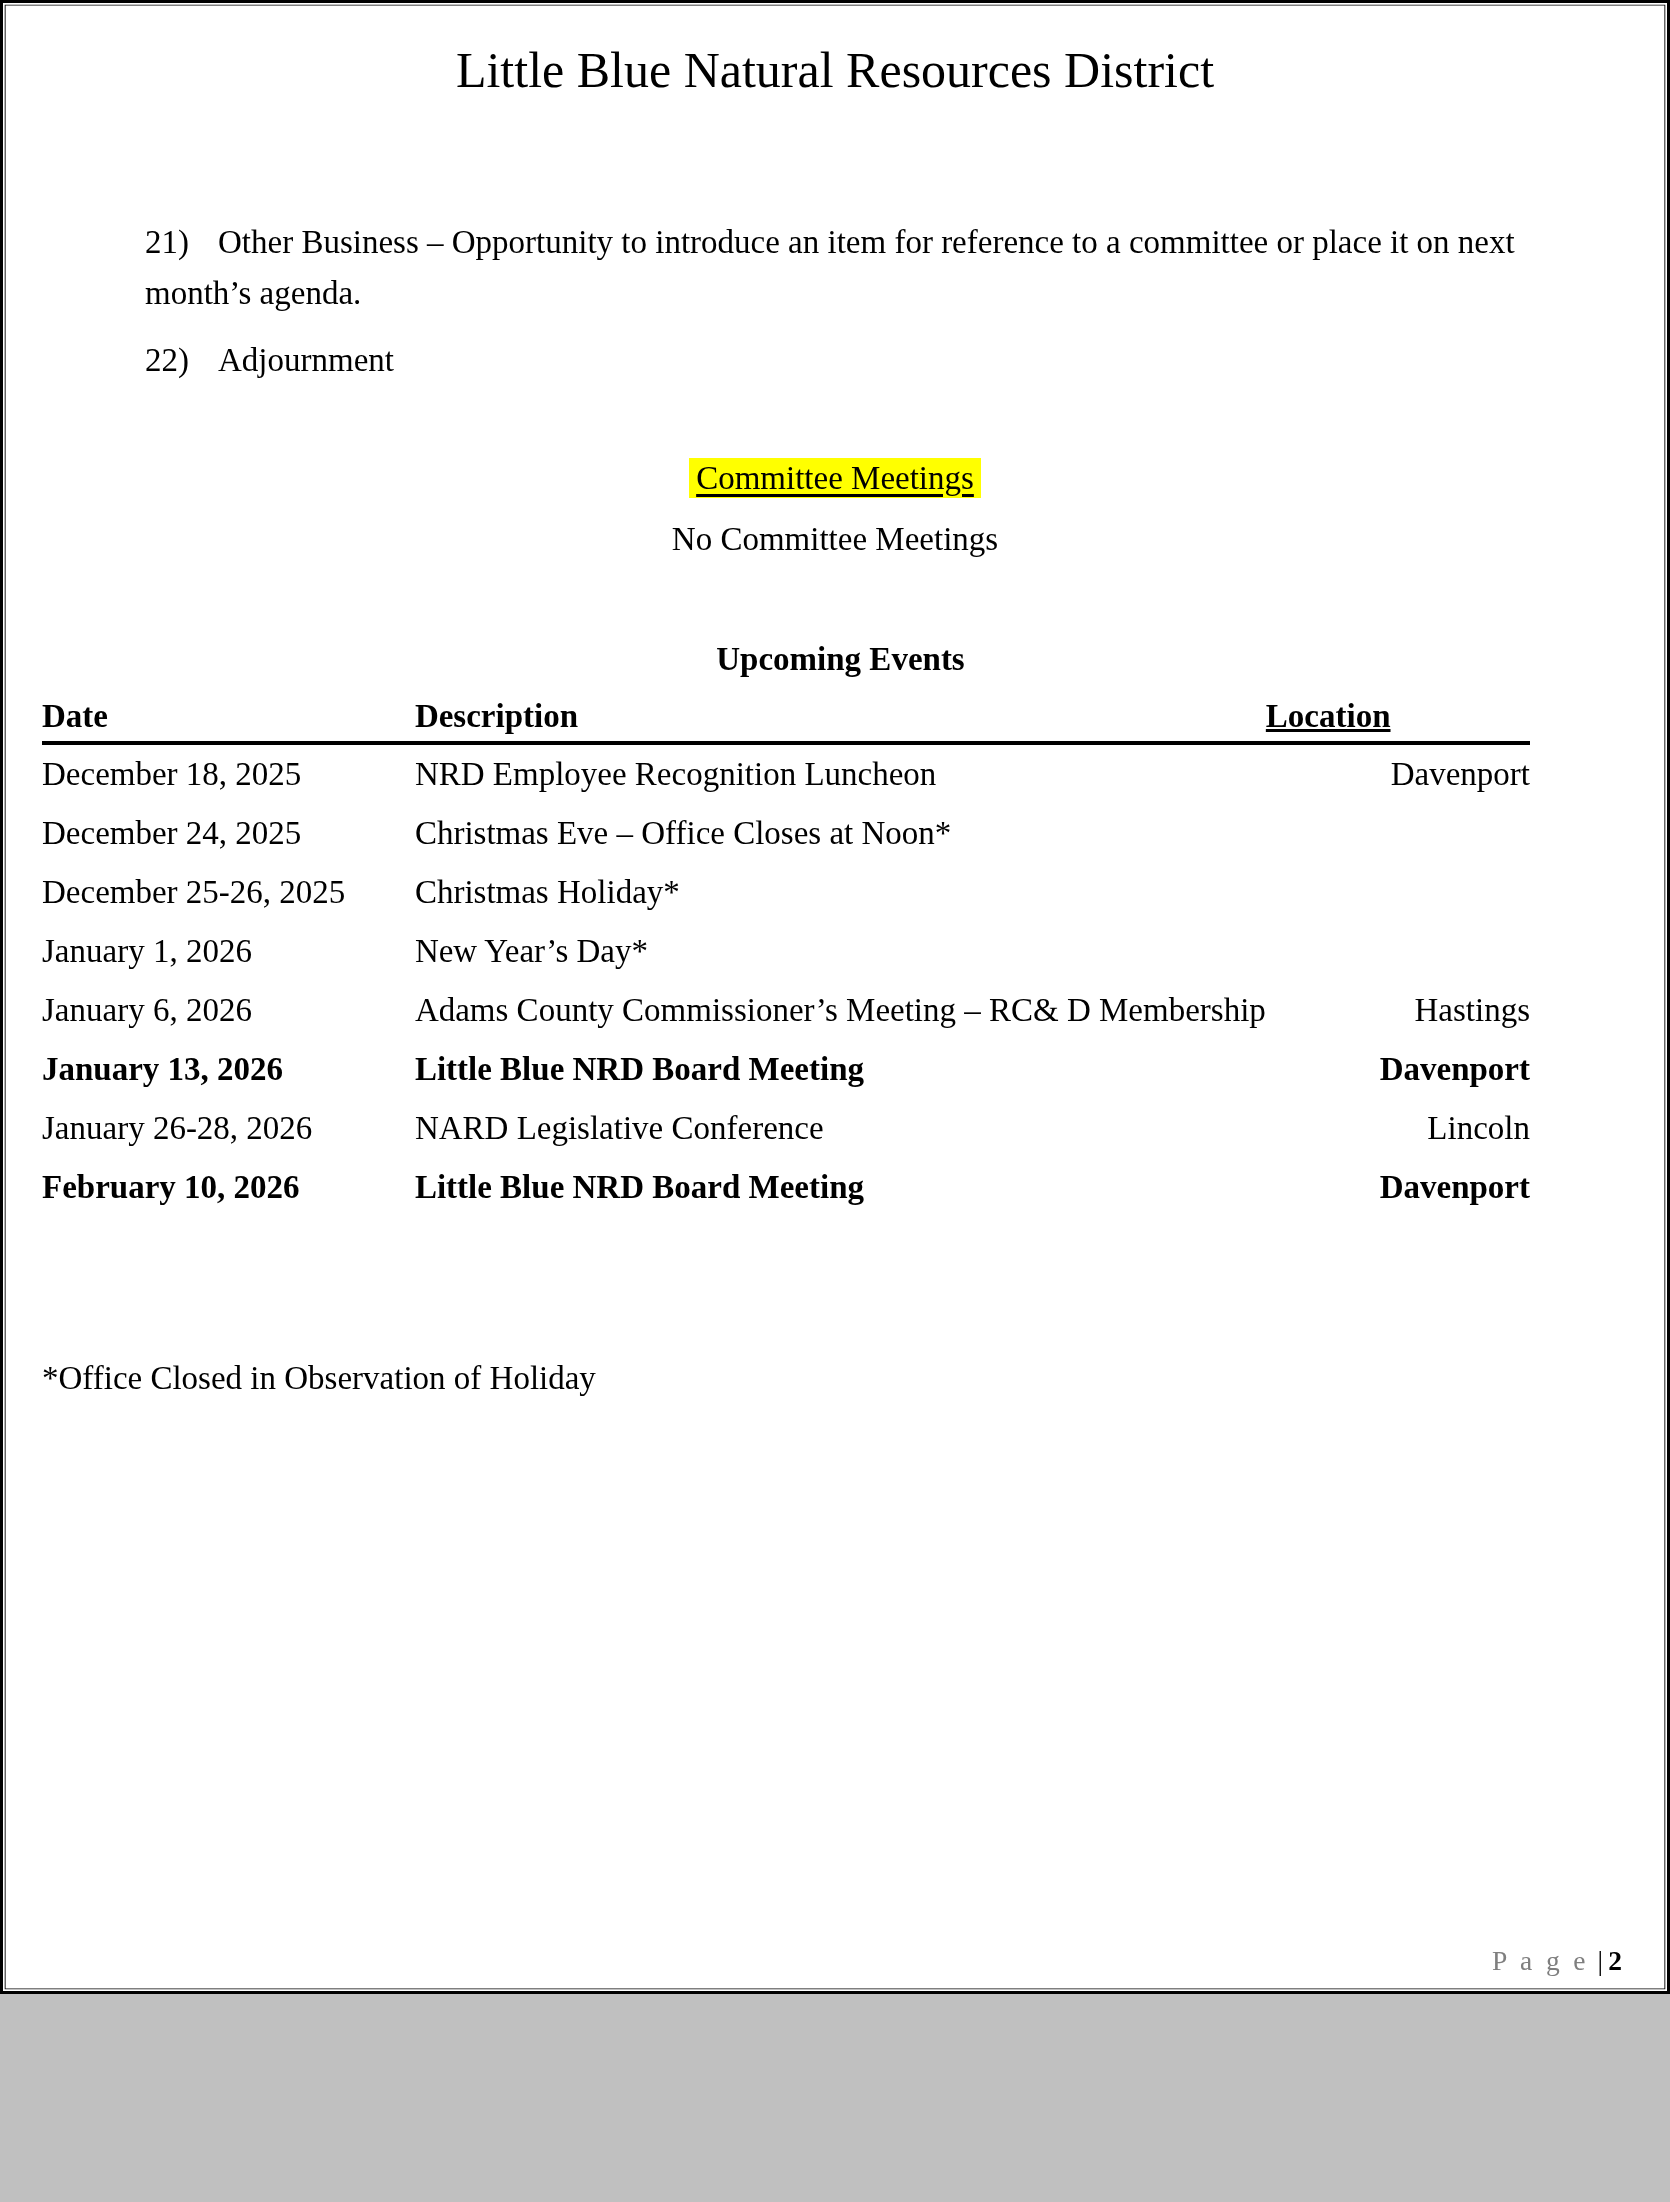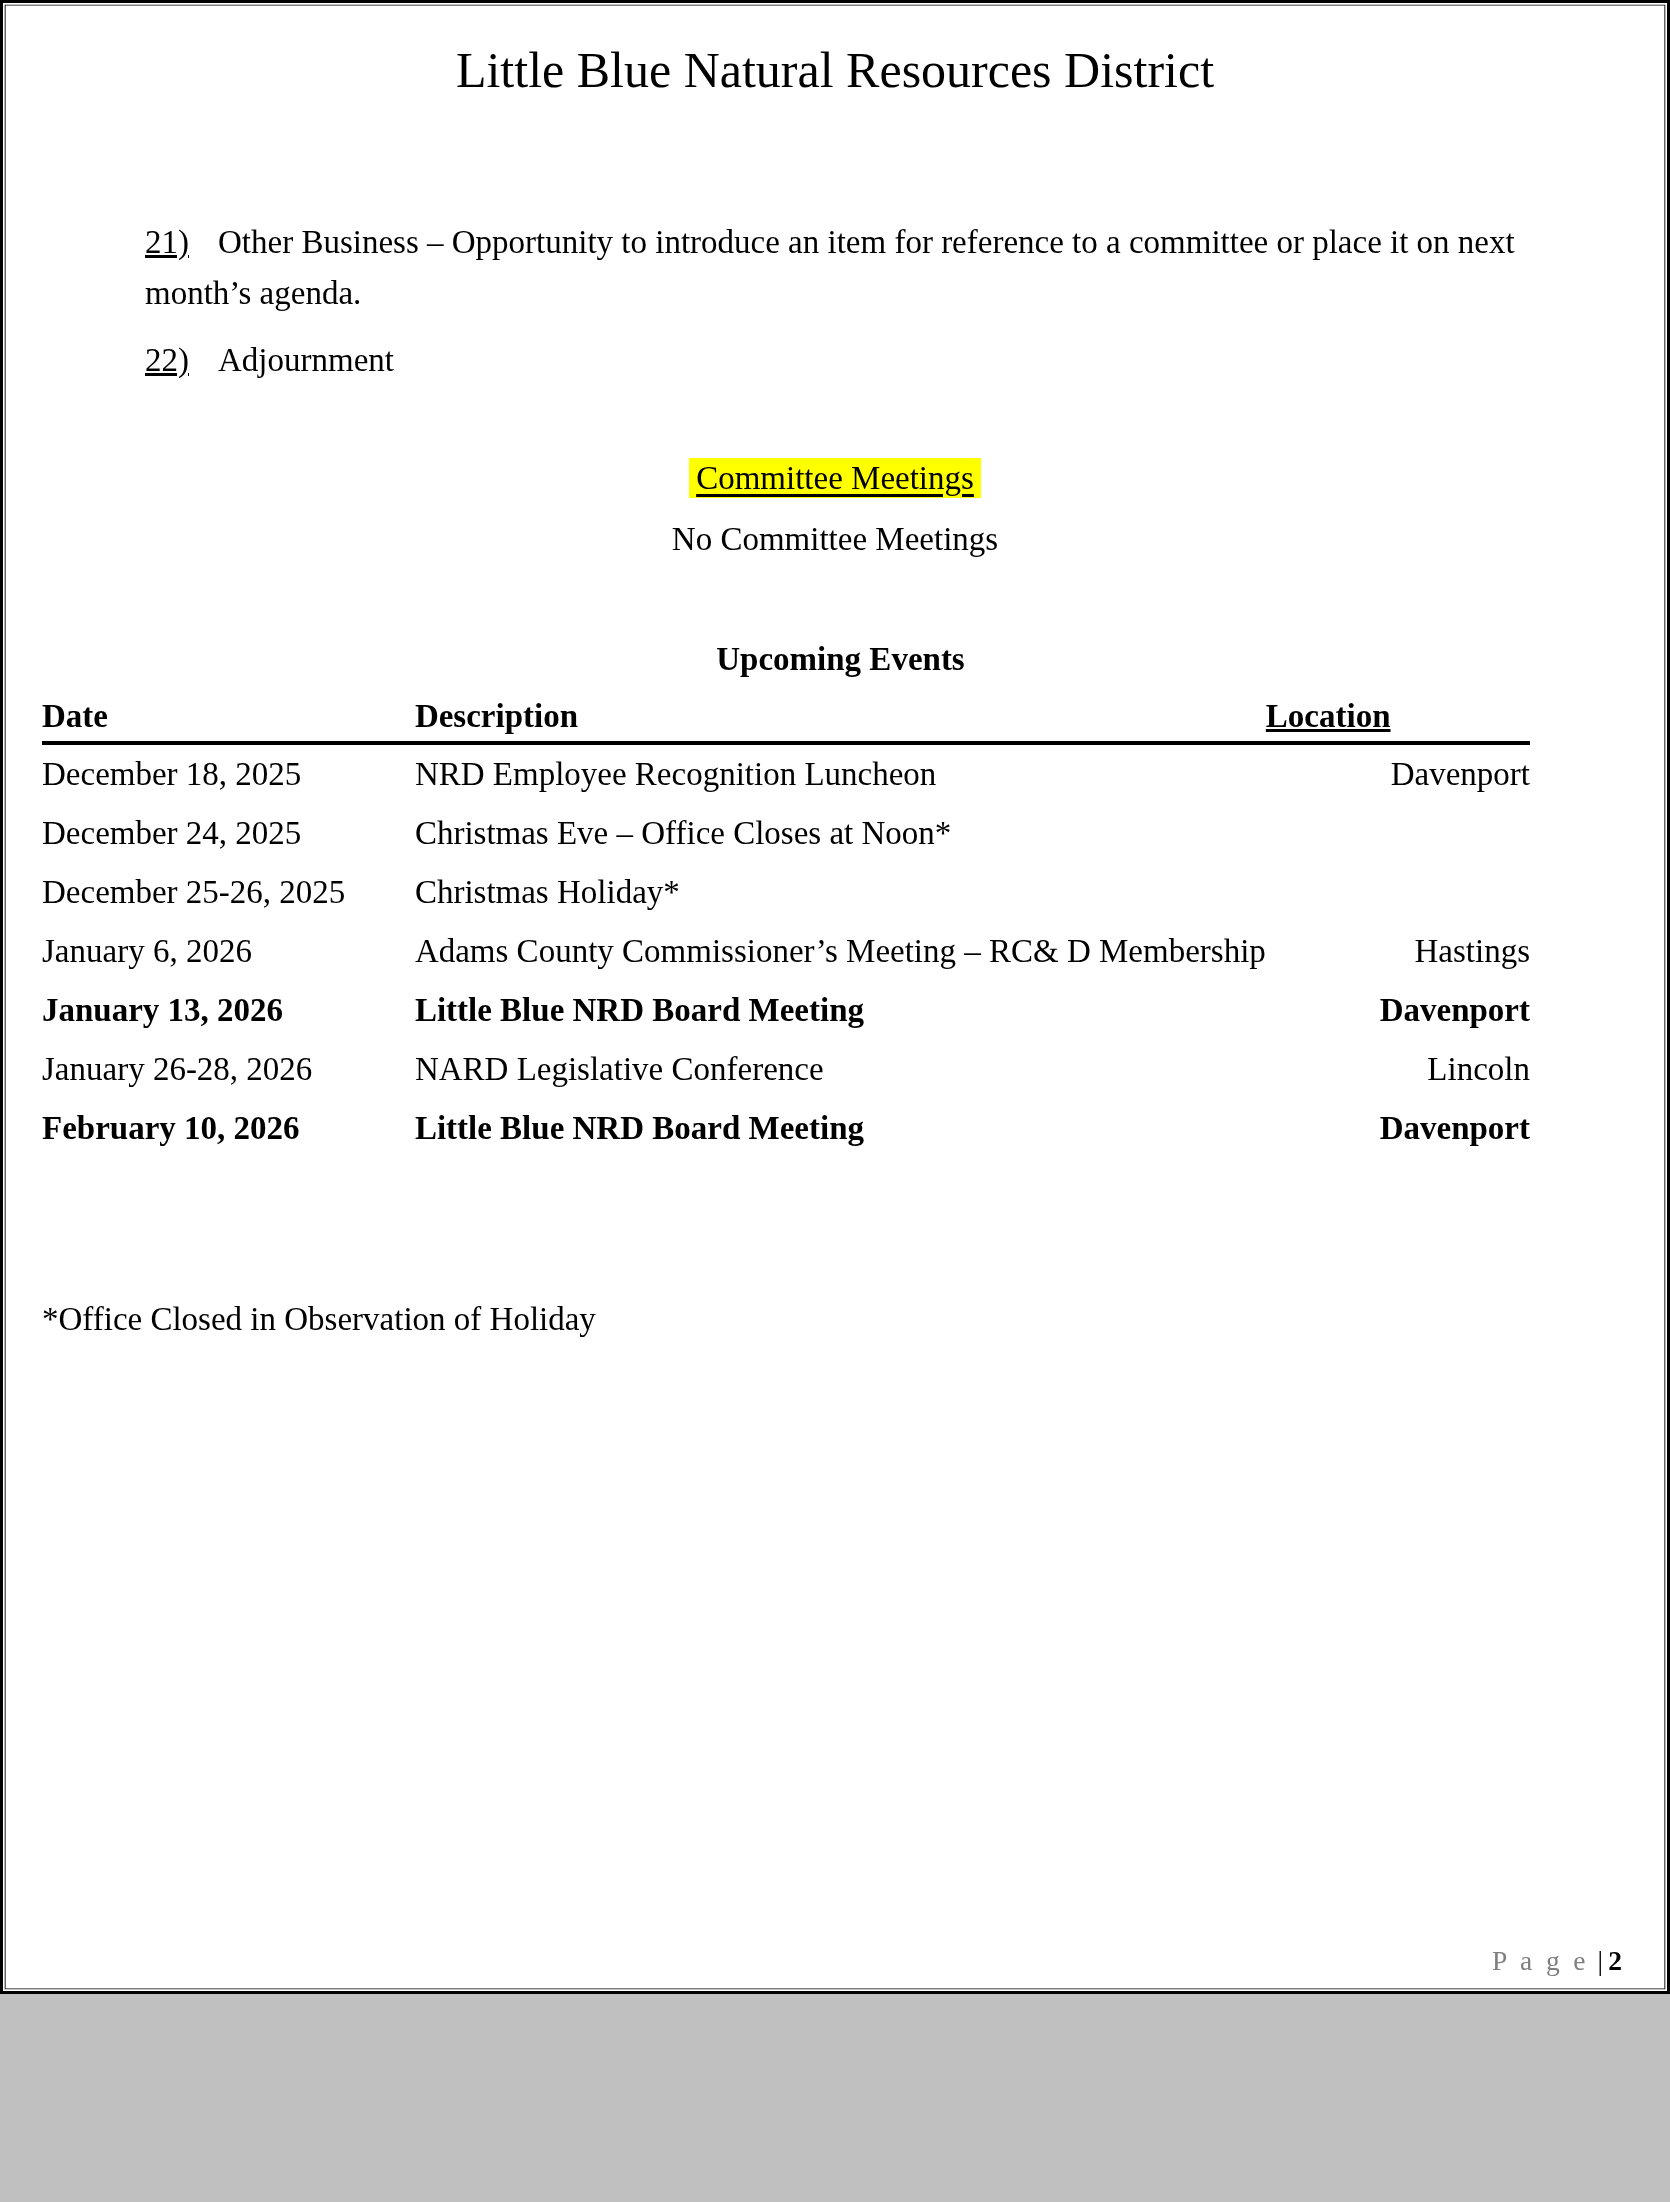--- a/index.html
+++ b/index.html
@@ -28,21 +28,21 @@
     font-weight: normal;
     line-height: 1.1;
   }
 
   .agenda {
     margin: 119px 52px 0 142px;
     font-size: 33px;
     line-height: 1.55;
   }
   .agenda-item { margin: 0 0 15.5px 0; }
-  .agenda-item .num { margin-right: 29px; text-decoration: underline; }
+  .agenda-item .num { margin-right: 29px; }
 
   .center-block { text-align: center; font-size: 33px; }
   .committee-heading-wrap { margin-top: 72px; }
   .committee-heading {
     display: inline-block;
     padding: 1.7px 6.9px;
     text-decoration: underline;
     text-underline-offset: 5.2px;
   }
   .committee-status { margin-top: 22.4px; }
@@ -147,20 +147,25 @@
         <td>December 24, 2025</td>
         <td>Christmas Eve – Office Closes at Noon*</td>
         <td class="loc"></td>
       </tr>
       <tr>
         <td>December 25-26, 2025</td>
         <td>Christmas Holiday*</td>
         <td class="loc"></td>
       </tr>
       <tr>
+        <td>January 1, 2026</td>
+        <td>New Year’s Day*</td>
+        <td class="loc"></td>
+      </tr>
+      <tr>
         <td>January 6, 2026</td>
         <td>Adams County Commissioner’s Meeting – RC&amp; D Membership</td>
         <td class="loc">Hastings</td>
       </tr>
       <tr class="bold">
         <td>January 13, 2026</td>
         <td>Little Blue NRD Board Meeting</td>
         <td class="loc">Davenport</td>
       </tr>
       <tr>

